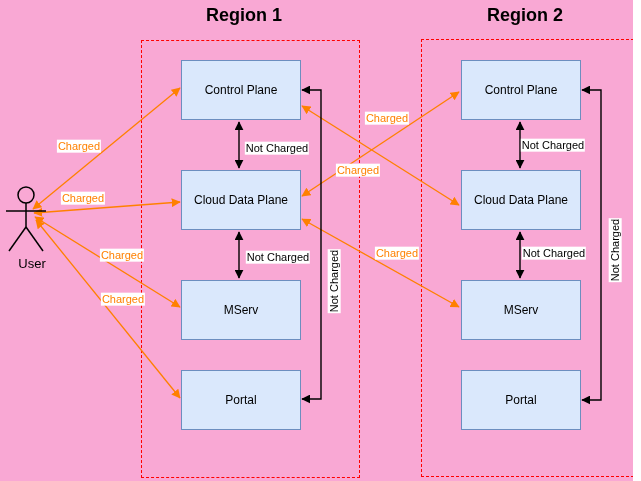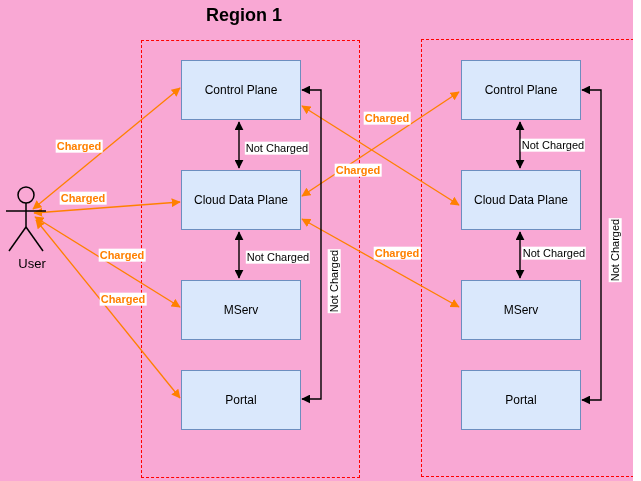--- a/index.html
+++ b/index.html
@@ -17,21 +17,21 @@
     background:#DAE8FC;border:1px solid #6C8EBF;
     display:flex;align-items:center;justify-content:center;
     font-size:12px;text-align:left;
   }
   .arrows-layer{position:absolute;left:0;top:0;}
   .lbl{
     position:absolute;transform:translate(-50%,-50%);
     font-size:11px;line-height:1.15;background:#ffffff;padding:0 1px;
     white-space:nowrap;
   }
-  .lbl.charged{color:#FF8000;font-weight:bold;}
+  .lbl.charged{color:#FF8000;font-weight:normal;}
   .lbl.vert{transform:translate(-50%,-50%) rotate(-90deg);}
   .actor-label{
     position:absolute;transform:translate(-50%,-50%);
     font-size:13px;white-space:nowrap;background:transparent;
   }
 </style>
 </head>
 <body>
 
 <div class="canvas">
@@ -74,20 +74,21 @@
     <g stroke="#000000" stroke-width="1.5" fill="none">
       <circle cx="26" cy="195" r="8"></circle>
       <line x1="26" y1="203" x2="26" y2="227"></line>
       <line x1="6" y1="211" x2="46" y2="211"></line>
       <line x1="26" y1="227" x2="9" y2="251"></line>
       <line x1="26" y1="227" x2="43" y2="251"></line>
     </g>
   </svg>
 
   <div class="region-title" style="left:244px;top:15px;">Region 1</div>
+  <div class="region-title" style="left:525px;top:15px;">Region 2</div>
 
   <div class="node" style="left:181px;top:60px;">Control Plane</div>
   <div class="node" style="left:181px;top:170px;">Cloud Data Plane</div>
   <div class="node" style="left:181px;top:280px;">MServ</div>
   <div class="node" style="left:181px;top:370px;">Portal</div>
 
   <div class="node" style="left:461px;top:60px;">Control Plane</div>
   <div class="node" style="left:461px;top:170px;">Cloud Data Plane</div>
   <div class="node" style="left:461px;top:280px;">MServ</div>
   <div class="node" style="left:461px;top:370px;">Portal</div>

